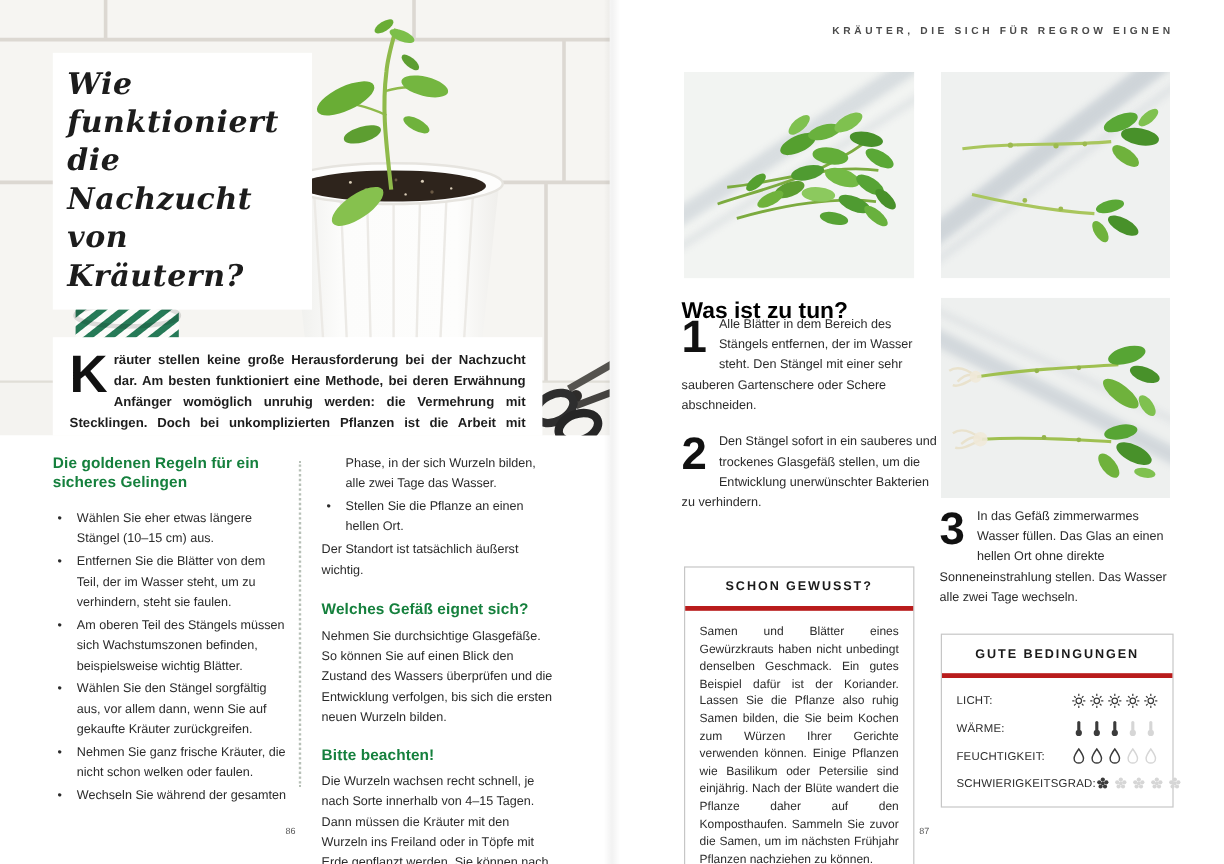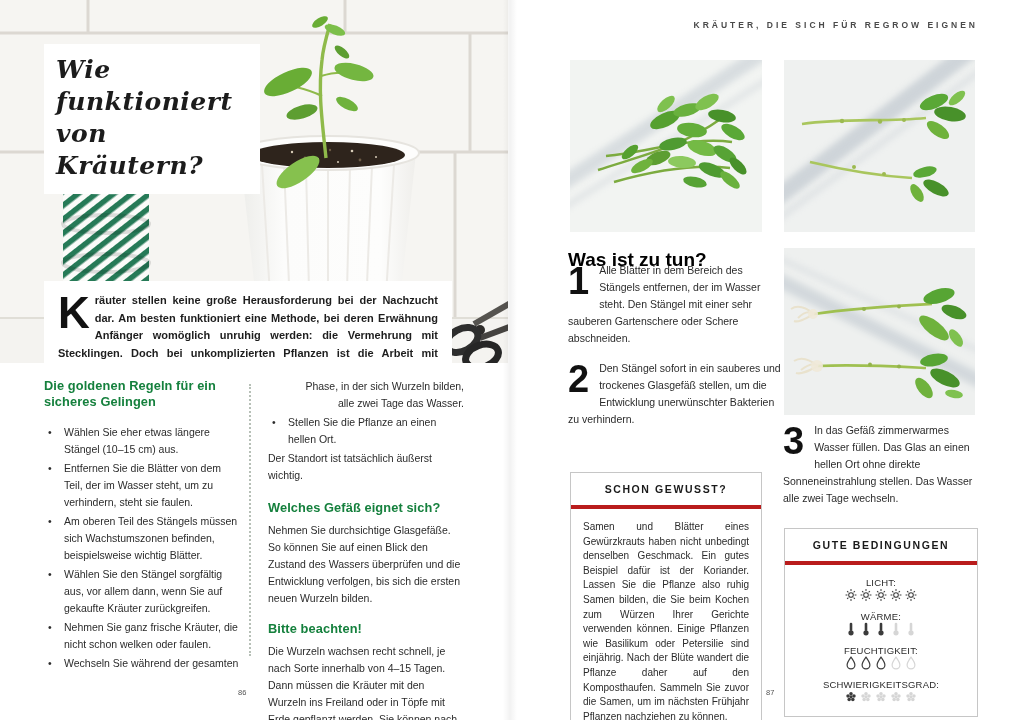--- a/index.html
+++ b/index.html
@@ -22,21 +22,21 @@
   }
   .dropcap{float:left;font-size:44px;line-height:.8;font-weight:bold;margin:3px 5px 0 0;color:#111;}
   .col{top:378px;font-size:10.5px;line-height:1.62;color:#2b2b2b;}
   .col-1{left:44px;width:198px;}
   .col-2{left:268px;width:196px;}
   .col h3{font-size:12.8px;line-height:1.25;margin:0 0 6px 0;color:#15803d;letter-spacing:.1px;}
   .col p{margin:0 0 10px 0;}
   ul.rules{list-style:none;margin:14px 0 0 0;padding:0;}
   ul.rules li{position:relative;padding-left:20px;margin-bottom:2px;}
   ul.rules li::before{content:"•";position:absolute;left:4px;top:0;color:#2b2b2b;}
-  .carryover{padding-left:20px;margin:0 0 2px 0;text-align:right;}
+  .carryover{padding-left:20px;margin:0 0 2px 0;}
   .divider-dotted{left:249px;top:384px;height:272px;width:0;border-left:2px dotted #b7c0b7;}
   .pagenum{top:688px;font-size:7.5px;color:#555;}
   .pagenum-left{left:238px;}
   .pagenum-right{left:766px;}
   .gutter{left:503px;top:0;width:14px;height:720px;
     background:linear-gradient(90deg,rgba(0,0,0,0) 0%,rgba(0,0,0,.05) 50%,rgba(0,0,0,0) 100%);}
   
   .running-head{
     left:600px;top:20px;width:378px;text-align:right;font-size:8.5px;font-weight:bold;
     letter-spacing:3px;color:#4a4a4a;white-space:nowrap;
@@ -53,21 +53,21 @@
   .step-num{float:left;font-size:38px;font-weight:bold;line-height:.85;margin:3px 10px 2px 0;color:#111;}
   .infobox{border:1px solid #c6c6c6;background:#fff;}
   .box-know{left:570px;top:472px;width:190px;}
   .box-cond{left:784px;top:528px;width:192px;}
   .infobox .box-title{
     text-align:center;font-size:10.5px;font-weight:bold;letter-spacing:1.6px;color:#1a1a1a;
     padding:10px 6px;border-bottom:4px solid #b91c1c;
   }
   .box-know .box-body{padding:11px 12px 12px 12px;font-size:10px;line-height:1.46;color:#2b2b2b;text-align:justify;}
   .box-cond .box-body{padding:12px 12px 10px 12px;}
-  .cond-row{display:flex;justify-content:space-between;align-items:center;margin-bottom:9px;white-space:nowrap;flex-direction:column;}
+  .cond-row{display:flex;justify-content:space-between;align-items:center;margin-bottom:9px;white-space:nowrap;}
   .cond-label{font-size:9.5px;letter-spacing:.2px;color:#2b2b2b;}
   .cond-icons{display:flex;gap:3px;}
   .cond-icon{display:inline-flex;width:12px;height:14px;}
   .cond-icon svg{width:12px;height:14px;}
   .cond-icon.filled{color:#3b3b3b;}
   .cond-icon.empty{color:#d6d6d6;}
 </style>
 </head>
 <body>
 
@@ -171,20 +171,21 @@
         <path d="M226,353 l15,-4"></path>
         <path d="M244,350 l14,-5"></path>
       <path d="M261,347 l12,-6"></path>
         <path d="M275,343 l5,-9"></path>
         <path d="M286,346 l10,6"></path>
     </g>
   </svg>
 
   <div class="abs title-box" style="left:44px;top:44px;">
     <div>Wie funktioniert</div>
+    <div>die Nachzucht</div>
     <div>von Kräutern?</div>
   </div>
 
   <div class="abs intro-box" style="left:44px;top:281px;">
     <span class="dropcap">K</span><span>räuter stellen keine große Herausforderung bei der Nachzucht dar. Am besten funktioniert eine Methode, bei deren Erwähnung Anfänger womöglich unruhig werden: die Vermehrung mit Stecklingen. Doch bei unkomplizierten Pflanzen ist die Arbeit mit Stecklingen einfach und führt garantiert zum Erfolg.</span>
   </div>
 </div>
 
 <div class="abs col col-1">
   <h3>Die goldenen Regeln für ein sicheres Gelingen</h3>

